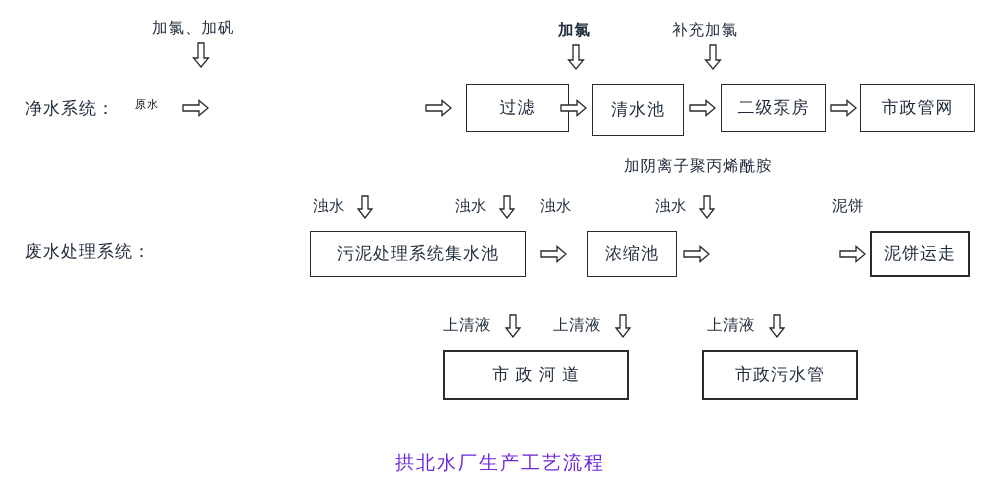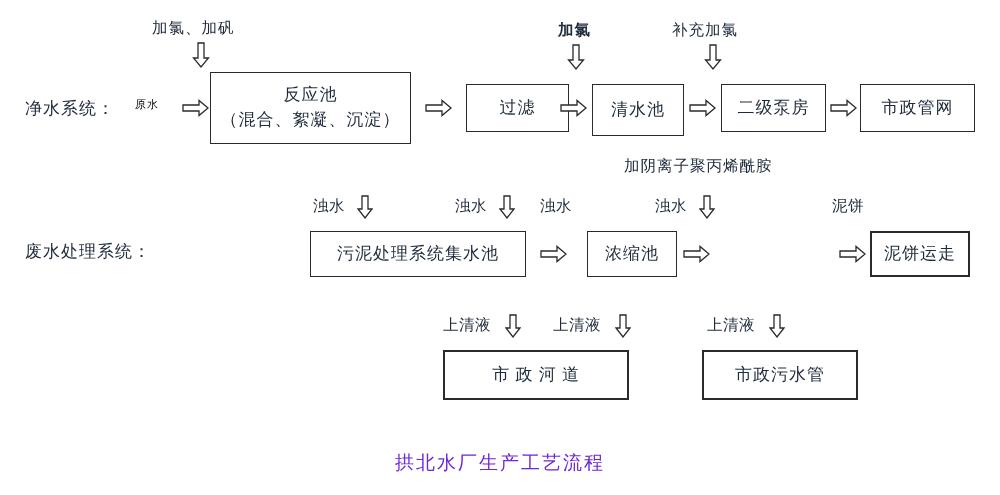--- a/index.html
+++ b/index.html
@@ -120,24 +120,20 @@
   </div>
 
   <div class="inline-text" style="left:135px; top:97px;">原水</div>
 
   <div class="arrow" style="left:182px; top:99px;">
     <svg width="27" height="18" viewBox="0 0 27 18">
       <path d="M1 6 L17 6 L17 1.5 L26 9 L17 16.5 L17 12 L1 12 Z" fill="#ffffff" stroke="#2b2b2b" stroke-width="1.3" stroke-linejoin="miter"></path>
     </svg>
   </div>
 
-  <div class="box" style="left:210px; top:72px; width:201px; height:72px;">
-    <span>反应池</span>
-    <span class="line2">（混合、絮凝、沉淀）</span>
-  </div>
 
   <div class="arrow" style="left:425px; top:99px;">
     <svg width="27" height="18" viewBox="0 0 27 18">
       <path d="M1 6 L17 6 L17 1.5 L26 9 L17 16.5 L17 12 L1 12 Z" fill="#ffffff" stroke="#2b2b2b" stroke-width="1.3" stroke-linejoin="miter"></path>
     </svg>
   </div>
 
   <div class="box" style="left:466px; top:84px; width:103px; height:48px;">
     <span>过滤</span>
   </div>

